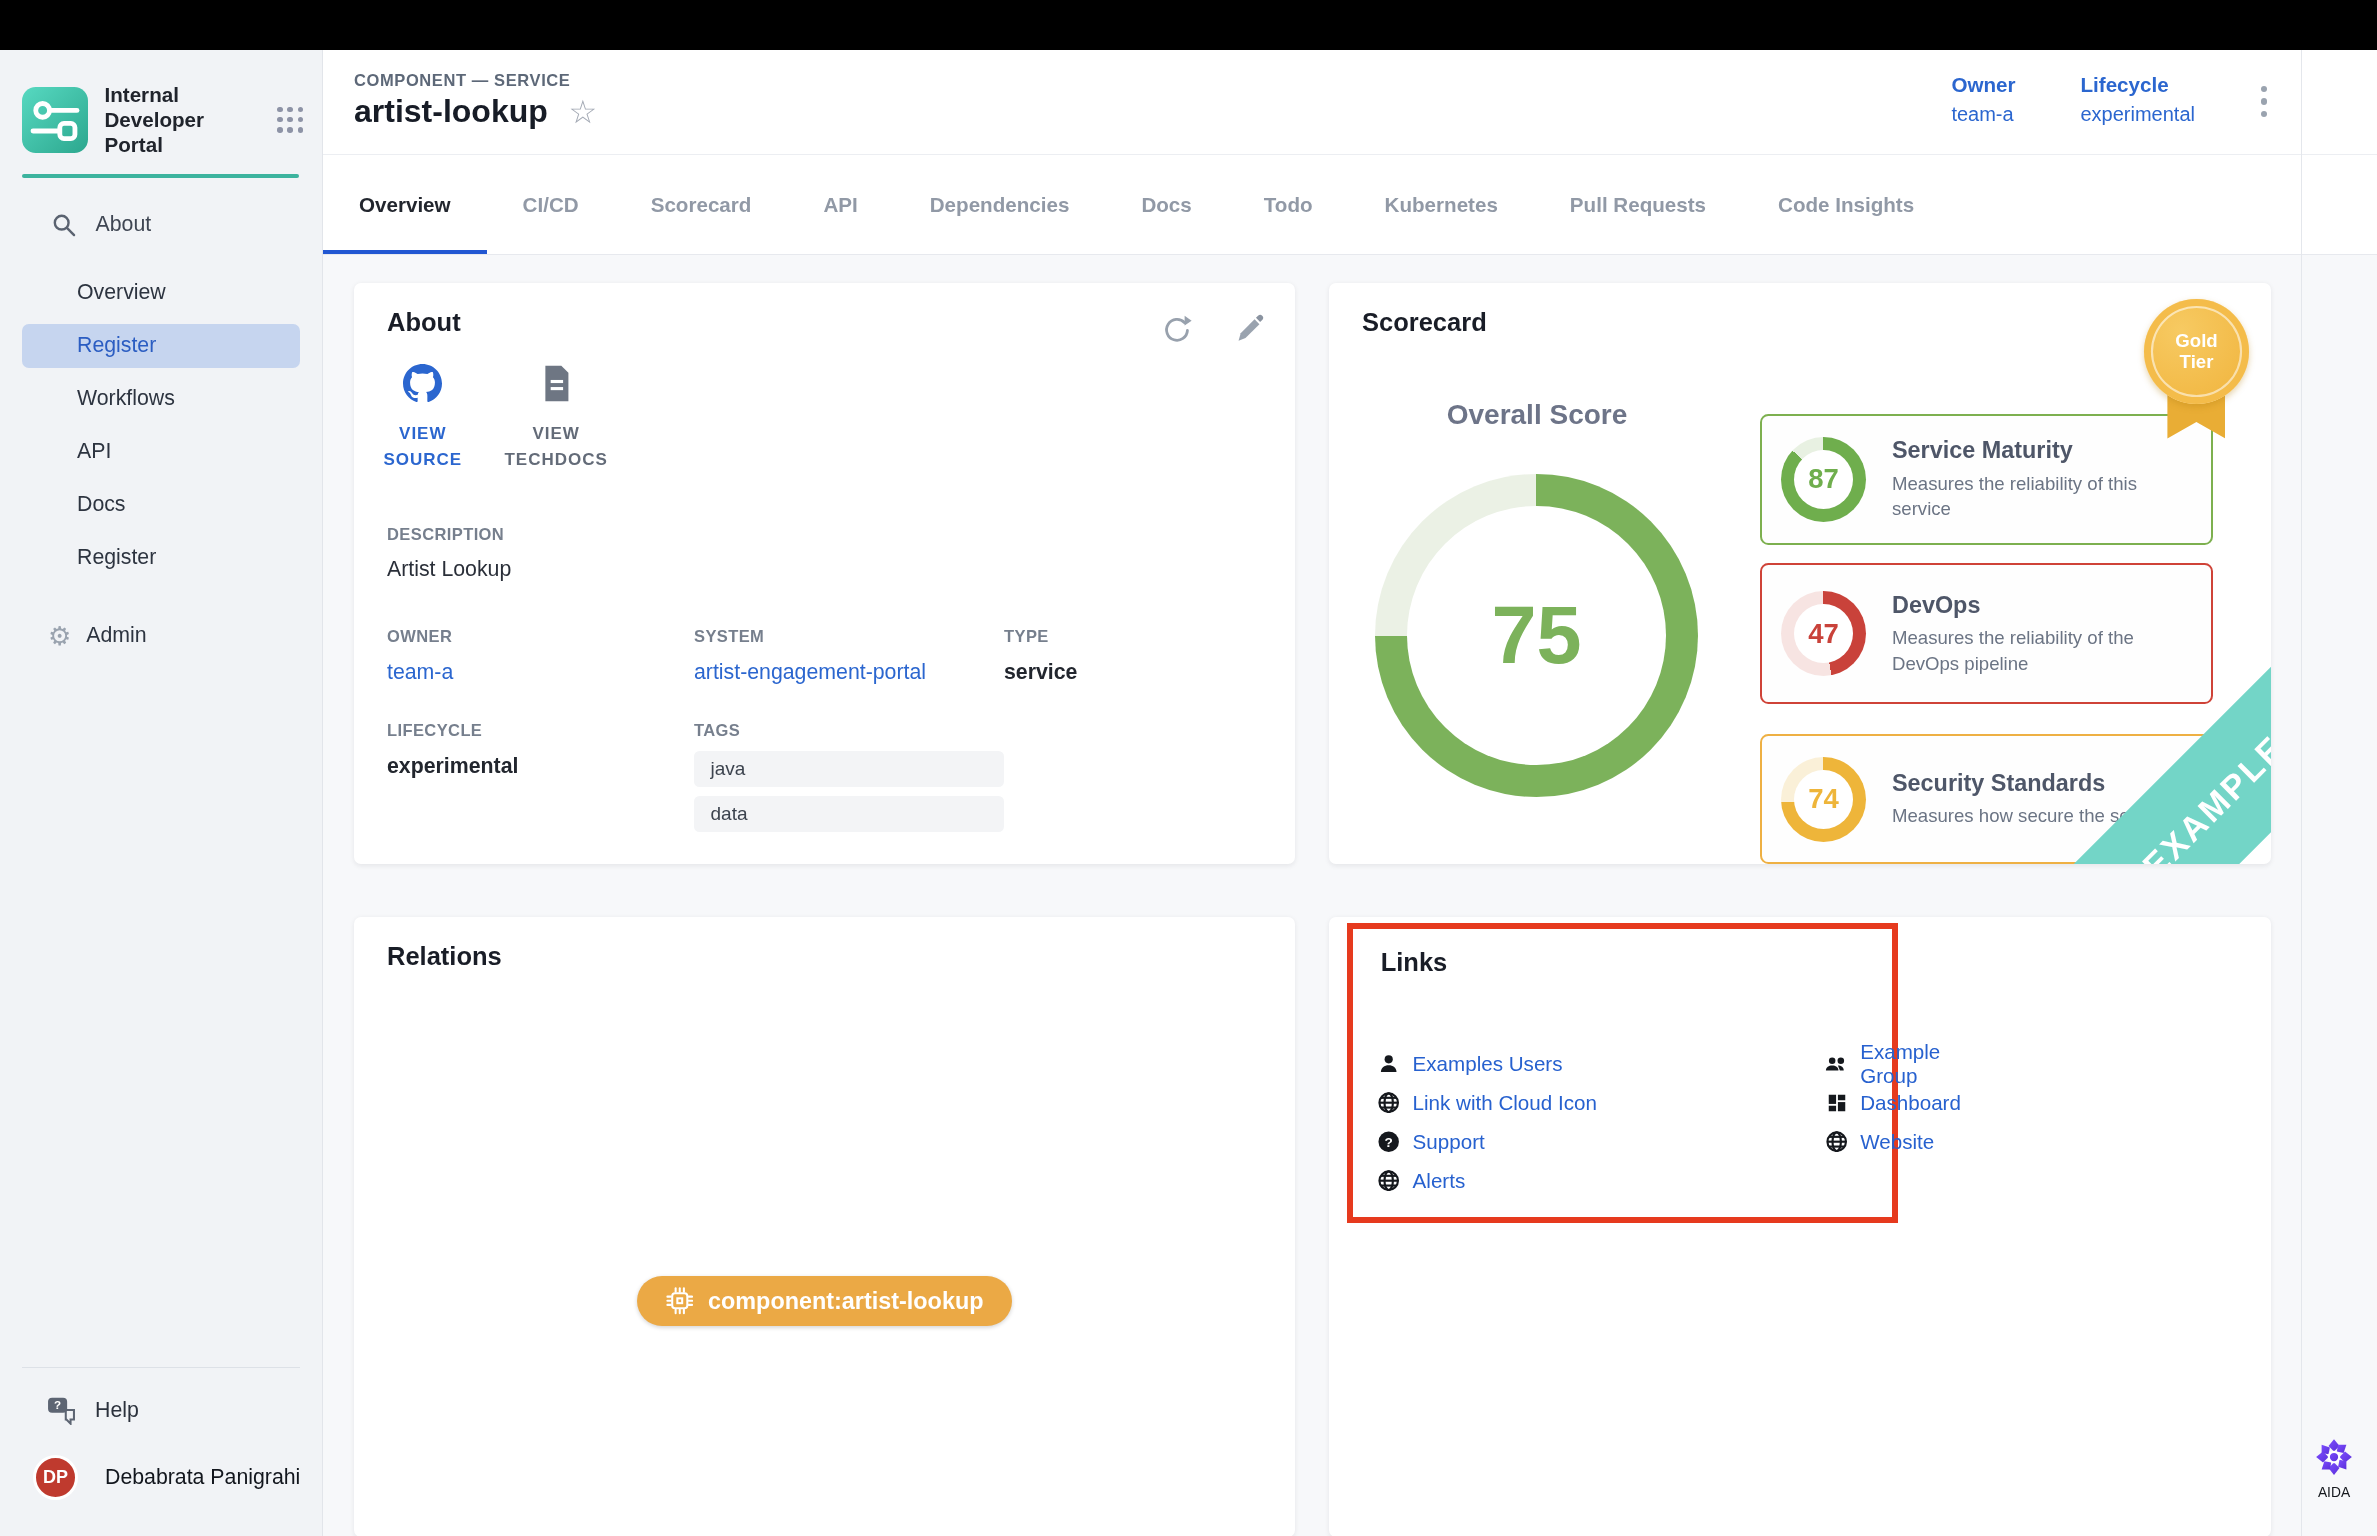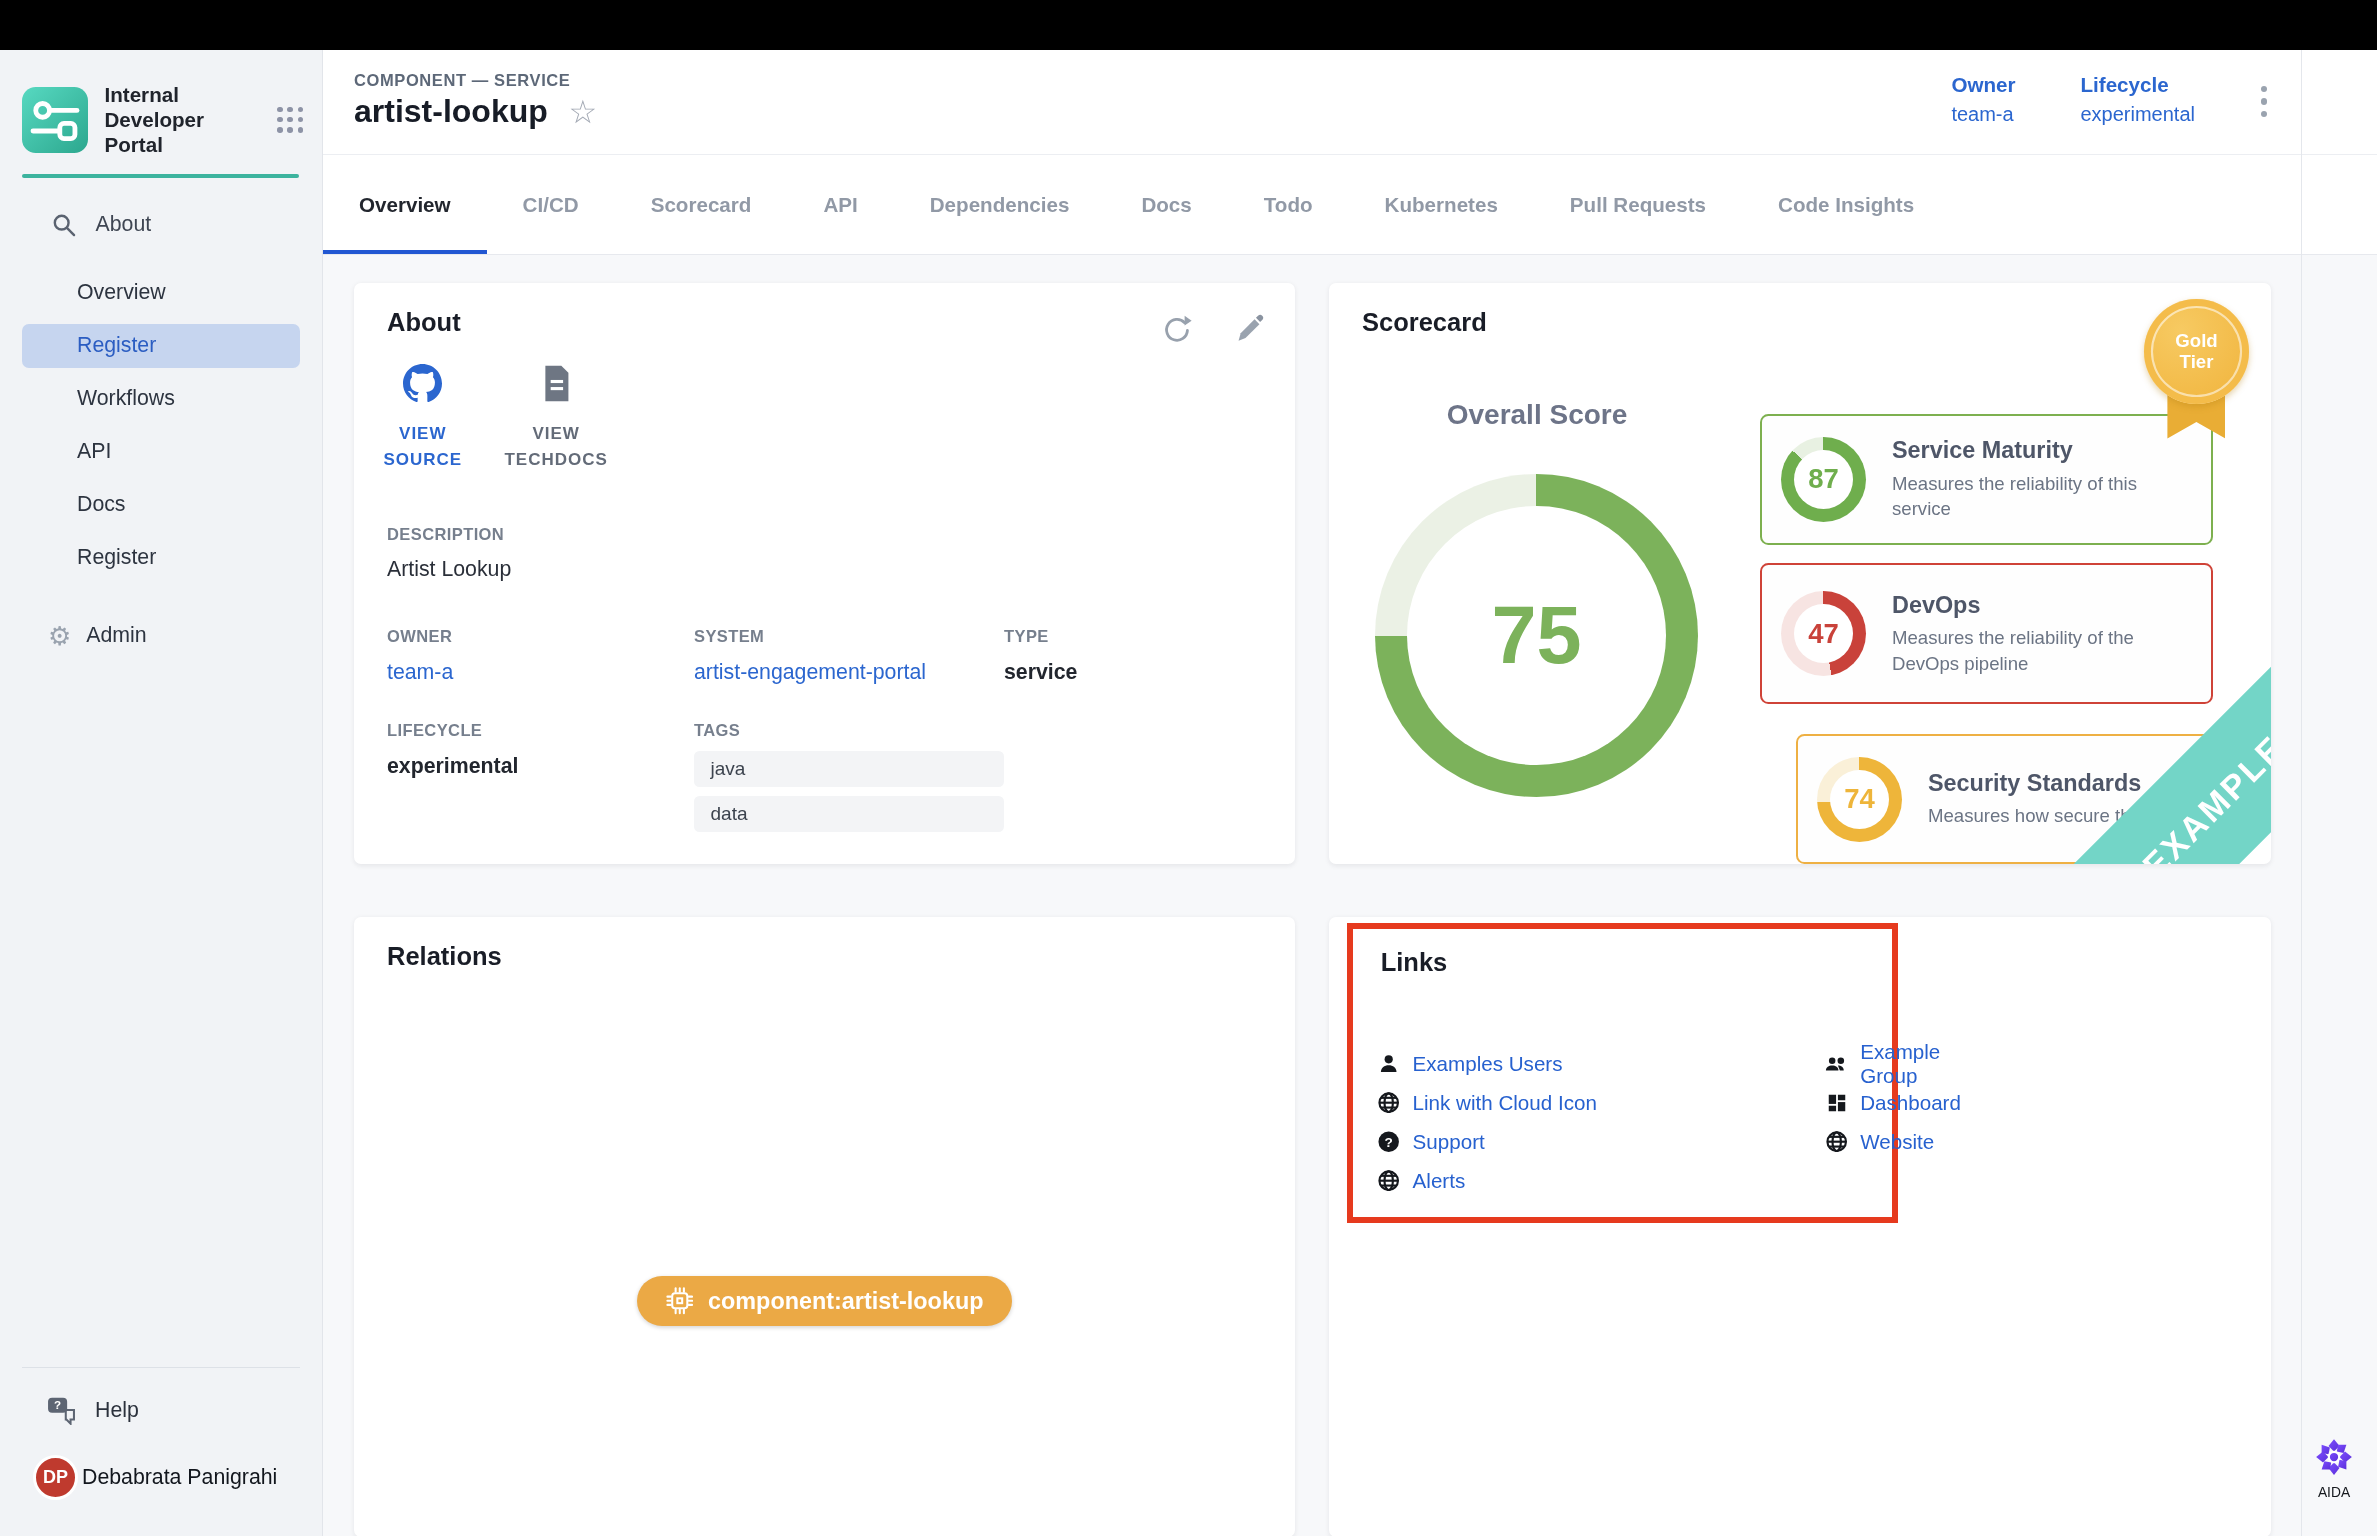--- a/index.html
+++ b/index.html
@@ -27,21 +27,21 @@
   .nav-item{height:44px;display:flex;align-items:center;padding-left:55px;
             margin:9px 22px;font-size:21.3px;color:#2d3440;border-radius:6.9px;cursor:default;}
   .nav-item.selected{background:#c6d5ef;color:#2b5dc2;}
   .admin-row{display:flex;align-items:center;gap:15px;margin:34px 22px 0 48px;
              font-size:21.3px;color:#2d3440;}
   .admin-row .gear{font-size:26px;color:#9aa3af;line-height:1;}
   .side-spacer{flex:1;}
   .side-divider{height:0.7px;background:#dde1e7;margin:0 22px;}
   .help-row{display:flex;align-items:center;gap:18px;margin:27.5px 0 0 45px;
             font-size:21.3px;color:#2b313c;}
-  .user-row{display:flex;align-items:center;gap:4px;margin:30px 0 37px 33px;}
+  .user-row{display:flex;align-items:center;gap:27px;margin:30px 0 37px 33px;}
   .avatar{width:45px;height:45px;border-radius:50%;background:#bf3a2e;color:#fff;
           font-weight:bold;font-size:18px;display:flex;align-items:center;
           justify-content:center;border:3.4px solid #ffffff;box-sizing:border-box;}
   .user-name{font-size:21.3px;color:#12161d;}
 
   
   .header{left:323px;top:50px;width:2054px;height:105px;background:#fff;
           border-bottom:0.7px solid #eceef2;box-sizing:border-box;}
   .eyebrow{position:absolute;left:31px;top:20.6px;font-size:16.5px;font-weight:600;
            letter-spacing:0.6px;color:#5d6878;}
@@ -96,21 +96,21 @@
   .donut{position:absolute;left:46px;top:191px;width:323px;height:323px;border-radius:50%;
          display:flex;align-items:center;justify-content:center;}
   .donut-hole{width:259px;height:259px;border-radius:50%;background:#fff;
               display:flex;align-items:center;justify-content:center;}
   .donut-num{font-size:81px;font-weight:bold;color:#7cb25b;}
   .metrics{position:absolute;left:431px;top:131px;width:453px;}
   .metric{box-sizing:border-box;border-radius:8.3px;border:2.1px solid #ccc;background:#fefefe;
           display:flex;align-items:center;gap:26px;padding:0 18px 0 19px;}
   .m1{height:131px;border-color:#7db04f;}
   .m2{height:141px;margin-top:18.6px;border-color:#cf4338;}
-  .m3{height:130px;margin-top:30px;border-color:#eeb043;margin-left:36px;}
+  .m3{height:130px;margin-top:30px;border-color:#eeb043;}
   .mini{width:85px;height:85px;border-radius:50%;flex:none;display:flex;
         align-items:center;justify-content:center;}
   .mini-hole{width:59px;height:59px;border-radius:50%;background:#fff;display:flex;
              align-items:center;justify-content:center;font-size:27.5px;font-weight:bold;}
   .m-title{font-size:23.4px;font-weight:600;color:#4e5668;}
   .m-desc{font-size:18.6px;color:#6b7484;margin-top:6.9px;line-height:1.35;max-width:296px;}
   .badge{position:absolute;left:815px;top:16px;width:105px;z-index:5;}
   .badge-tail{position:absolute;left:23.4px;top:77px;width:58px;height:63px;background:#e9ad35;
               clip-path:polygon(0 0,100% 0,100% 100%,50% 74%,0 100%);}
   .badge-circle{position:relative;width:105px;height:105px;border-radius:50%;

